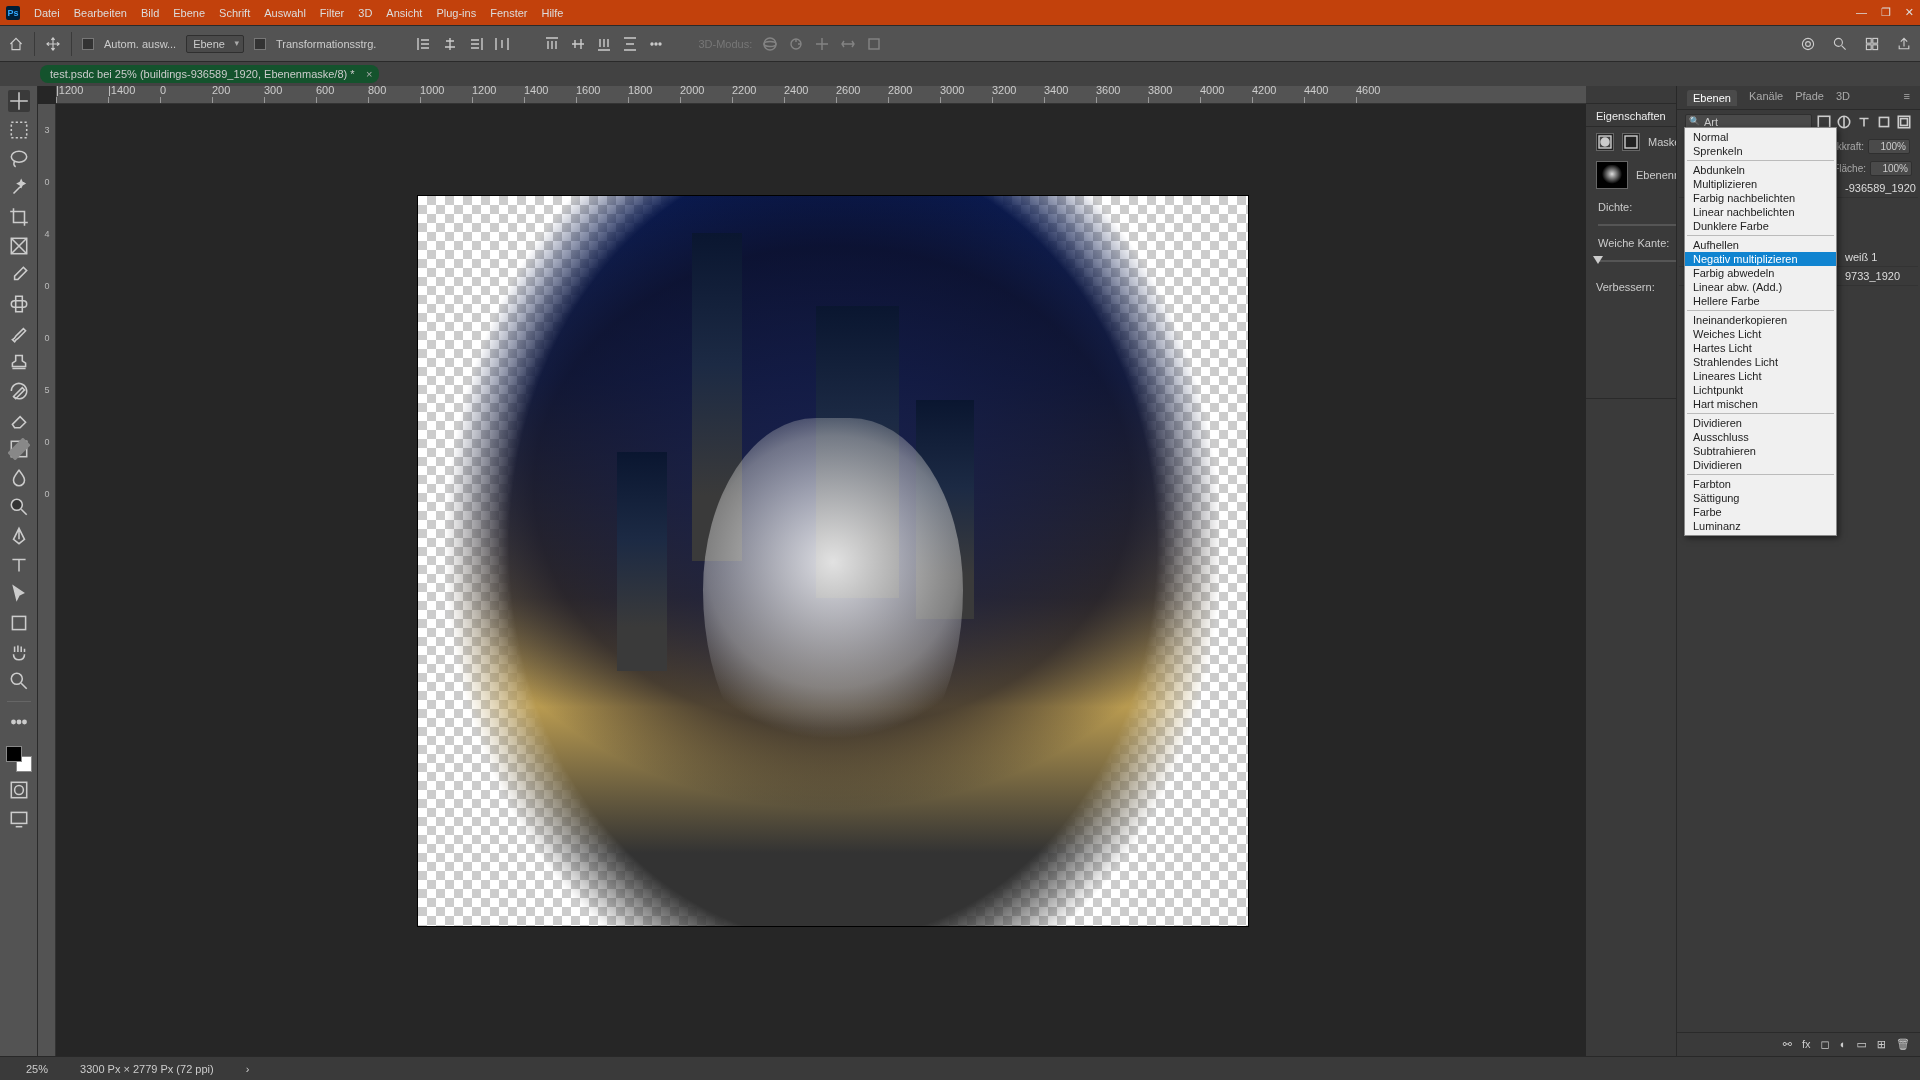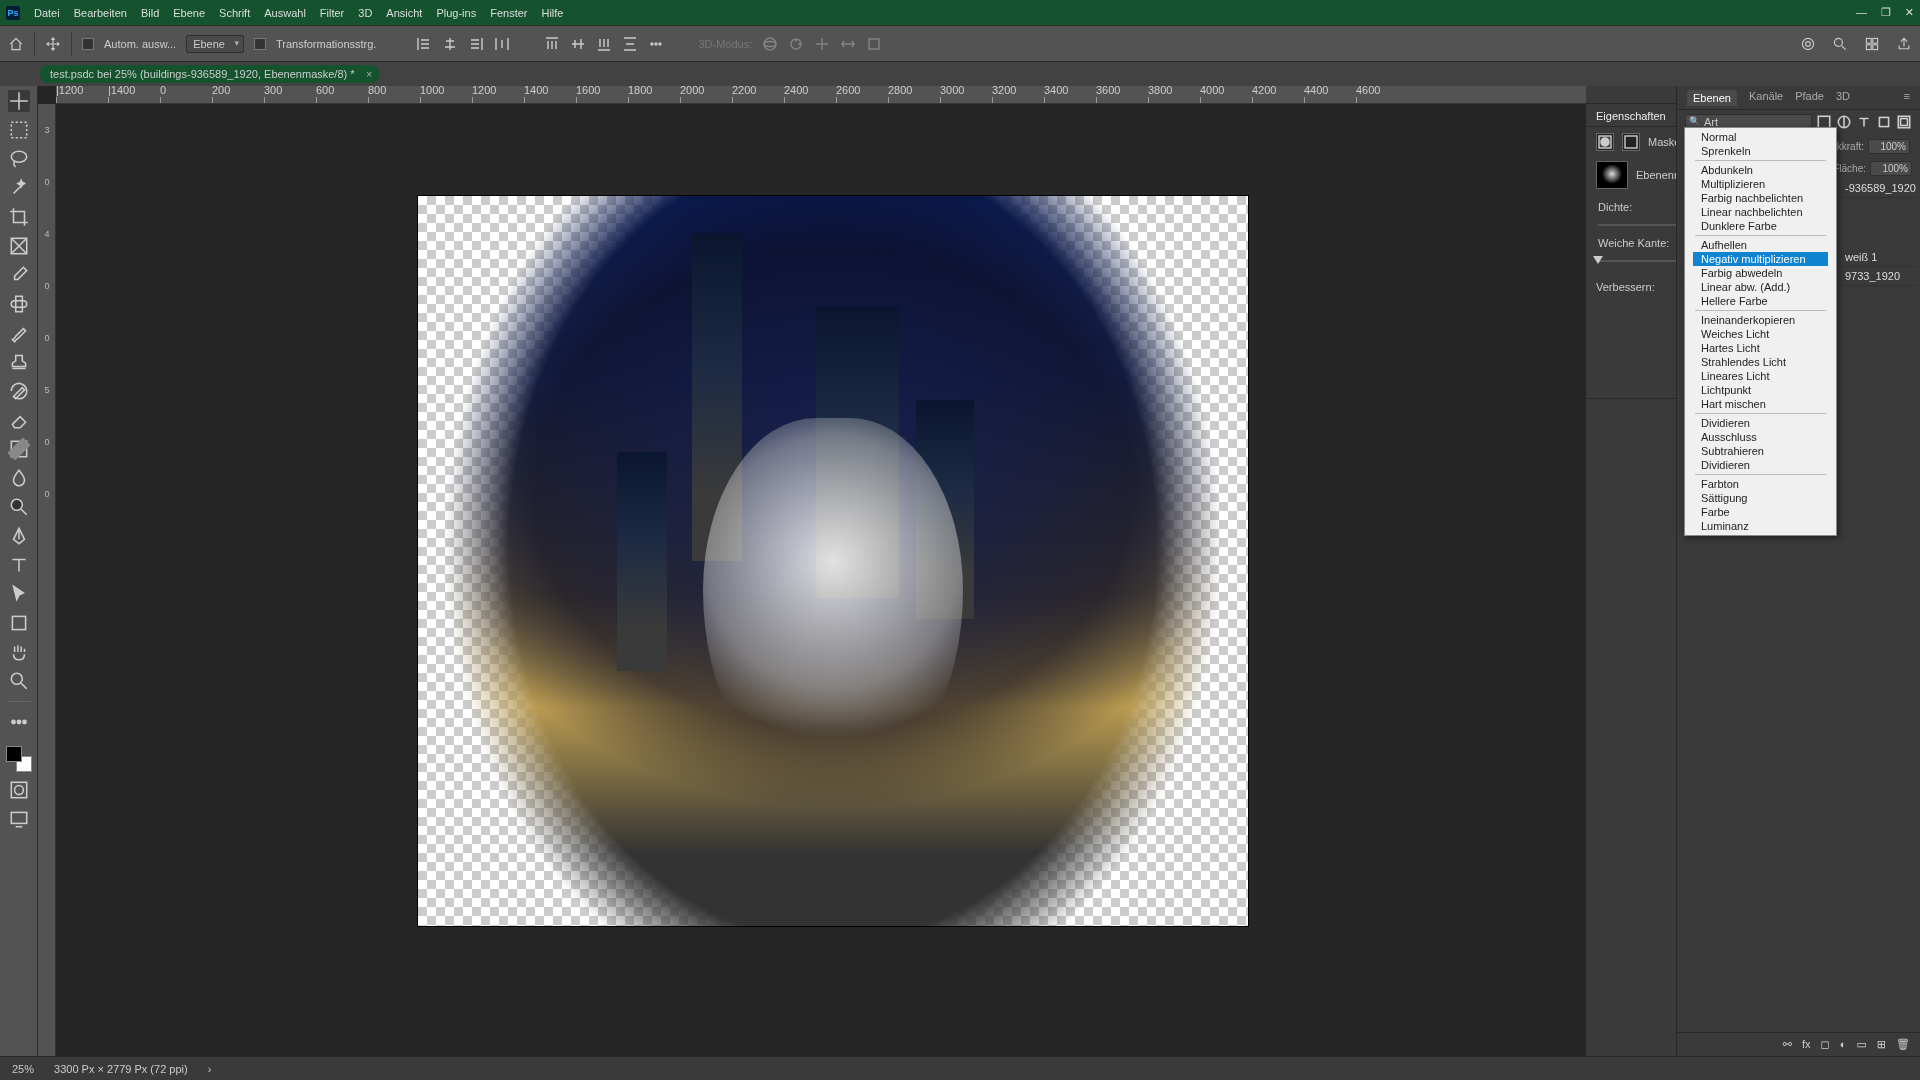--- a/index.html
+++ b/index.html
@@ -1,17 +1,17 @@
 <!DOCTYPE html>
 <html><head>
 <meta charset="utf-8">
 <style>
 * { margin:0; padding:0; box-sizing:border-box; font-family:"Segoe UI","Tahoma",sans-serif; font-size:11px; color:#ccc; user-select:none; }
 body { background:#323232; width:1920px; height:1080px; overflow:hidden; position:relative; }
-.menubar { background:#14532d; height:26px; display:flex; align-items:center; padding:0 6px; gap:14px; border-bottom:1px solid #2a2a2a;}
+.menubar { background:#c2410c; height:26px; display:flex; align-items:center; padding:0 6px; gap:14px; border-bottom:1px solid #2a2a2a;}
 .menubar .logo{width:14px;height:14px;background:#001e36;border-radius:2px;display:flex;align-items:center;justify-content:center;color:#31a8ff;font-weight:bold;font-size:9px;}
 .menubar span{color:#ddd;}
 .menubar .wctrl{margin-left:auto;display:flex;gap:14px;color:#ccc;}
 .optbar{background:#535353;height:36px;border-bottom:1px solid #2a2a2a;display:flex;align-items:center;padding:0 8px;gap:10px;}
 .optbar .sep{width:1px;height:24px;background:#3a3a3a;}
 .optbar .check{width:12px;height:12px;background:#333;border:1px solid #777;}
 .optbar .dd{background:#4a4a4a;border:1px solid #2f2f2f;padding:2px 18px 2px 6px;border-radius:2px;position:relative;}
 .optbar .dd::after{content:"▾";position:absolute;right:4px;top:2px;font-size:9px;color:#aaa;}
 .optbar .ic{width:16px;height:16px;position:relative;}
 .optbar .ic svg{width:100%;height:100%;}
@@ -73,26 +73,26 @@
 .filterbar{display:flex;gap:4px;}
 .filterbar .fi{width:16px;height:16px;}
 .blendrow{display:flex;align-items:center;gap:4px;padding:3px 8px;}
 .blendsel{background:#4a4a4a;border:1px solid #2f2f2f;padding:2px 4px;width:130px;position:relative;border-radius:2px;}
 .blendsel::after{content:"▾";position:absolute;right:4px;top:2px;font-size:9px;}
 .oplabel{color:#aaa;font-size:10px;}
 .opval{background:#4a4a4a;border:1px solid #2f2f2f;padding:1px 3px;width:42px;text-align:right;border-radius:2px;font-size:10px;}
 .layers{padding:0 2px;position:relative;}
 .layer{display:flex;align-items:center;gap:6px;padding:3px 6px;border-bottom:1px solid #333;}
 .layer .nm{color:#ddd;}
-.dropdown{position:absolute;left:7px;top:52px;width:153px;background:#f0f0f0;border:1px solid #888;box-shadow:2px 2px 6px rgba(0,0,0,.5);z-index:100;padding:2px 8px;}
+.dropdown{position:absolute;left:7px;top:52px;width:153px;background:#f0f0f0;border:1px solid #888;box-shadow:2px 2px 6px rgba(0,0,0,.5);z-index:100;padding:2px 0;}
 .dropdown .it{padding:1px 8px;color:#222;font-size:11px;}
 .dropdown .it:hover,.dropdown .it.hl{background:#1084d0;color:#fff;}
 .dropdown hr{border:none;border-top:1px solid #bbb;margin:2px 2px;}
 .layfoot{position:absolute;bottom:0;left:0;right:0;display:flex;justify-content:flex-end;gap:10px;padding:5px 10px;border-top:1px solid #2a2a2a;color:#aaa;background:#3a3a3a;}
-.statusbar{position:absolute;bottom:0;left:0;right:0;height:24px;background:#3a3a3a;border-top:1px solid #282828;display:flex;align-items:center;padding:0 12px;gap:20px;color:#bbb;}
+.statusbar{position:absolute;bottom:0;left:0;right:0;height:24px;background:#3a3a3a;border-top:1px solid #282828;display:flex;align-items:center;padding:0 26px;gap:32px;color:#bbb;}
 svg{fill:none;stroke:#ccc;stroke-width:1.4;}
 </style>
 </head>
 <body>
 
 <div class="menubar">
   <div class="logo">Ps</div>
   <span>Datei</span>
   <span>Bearbeiten</span>
   <span>Bild</span>

